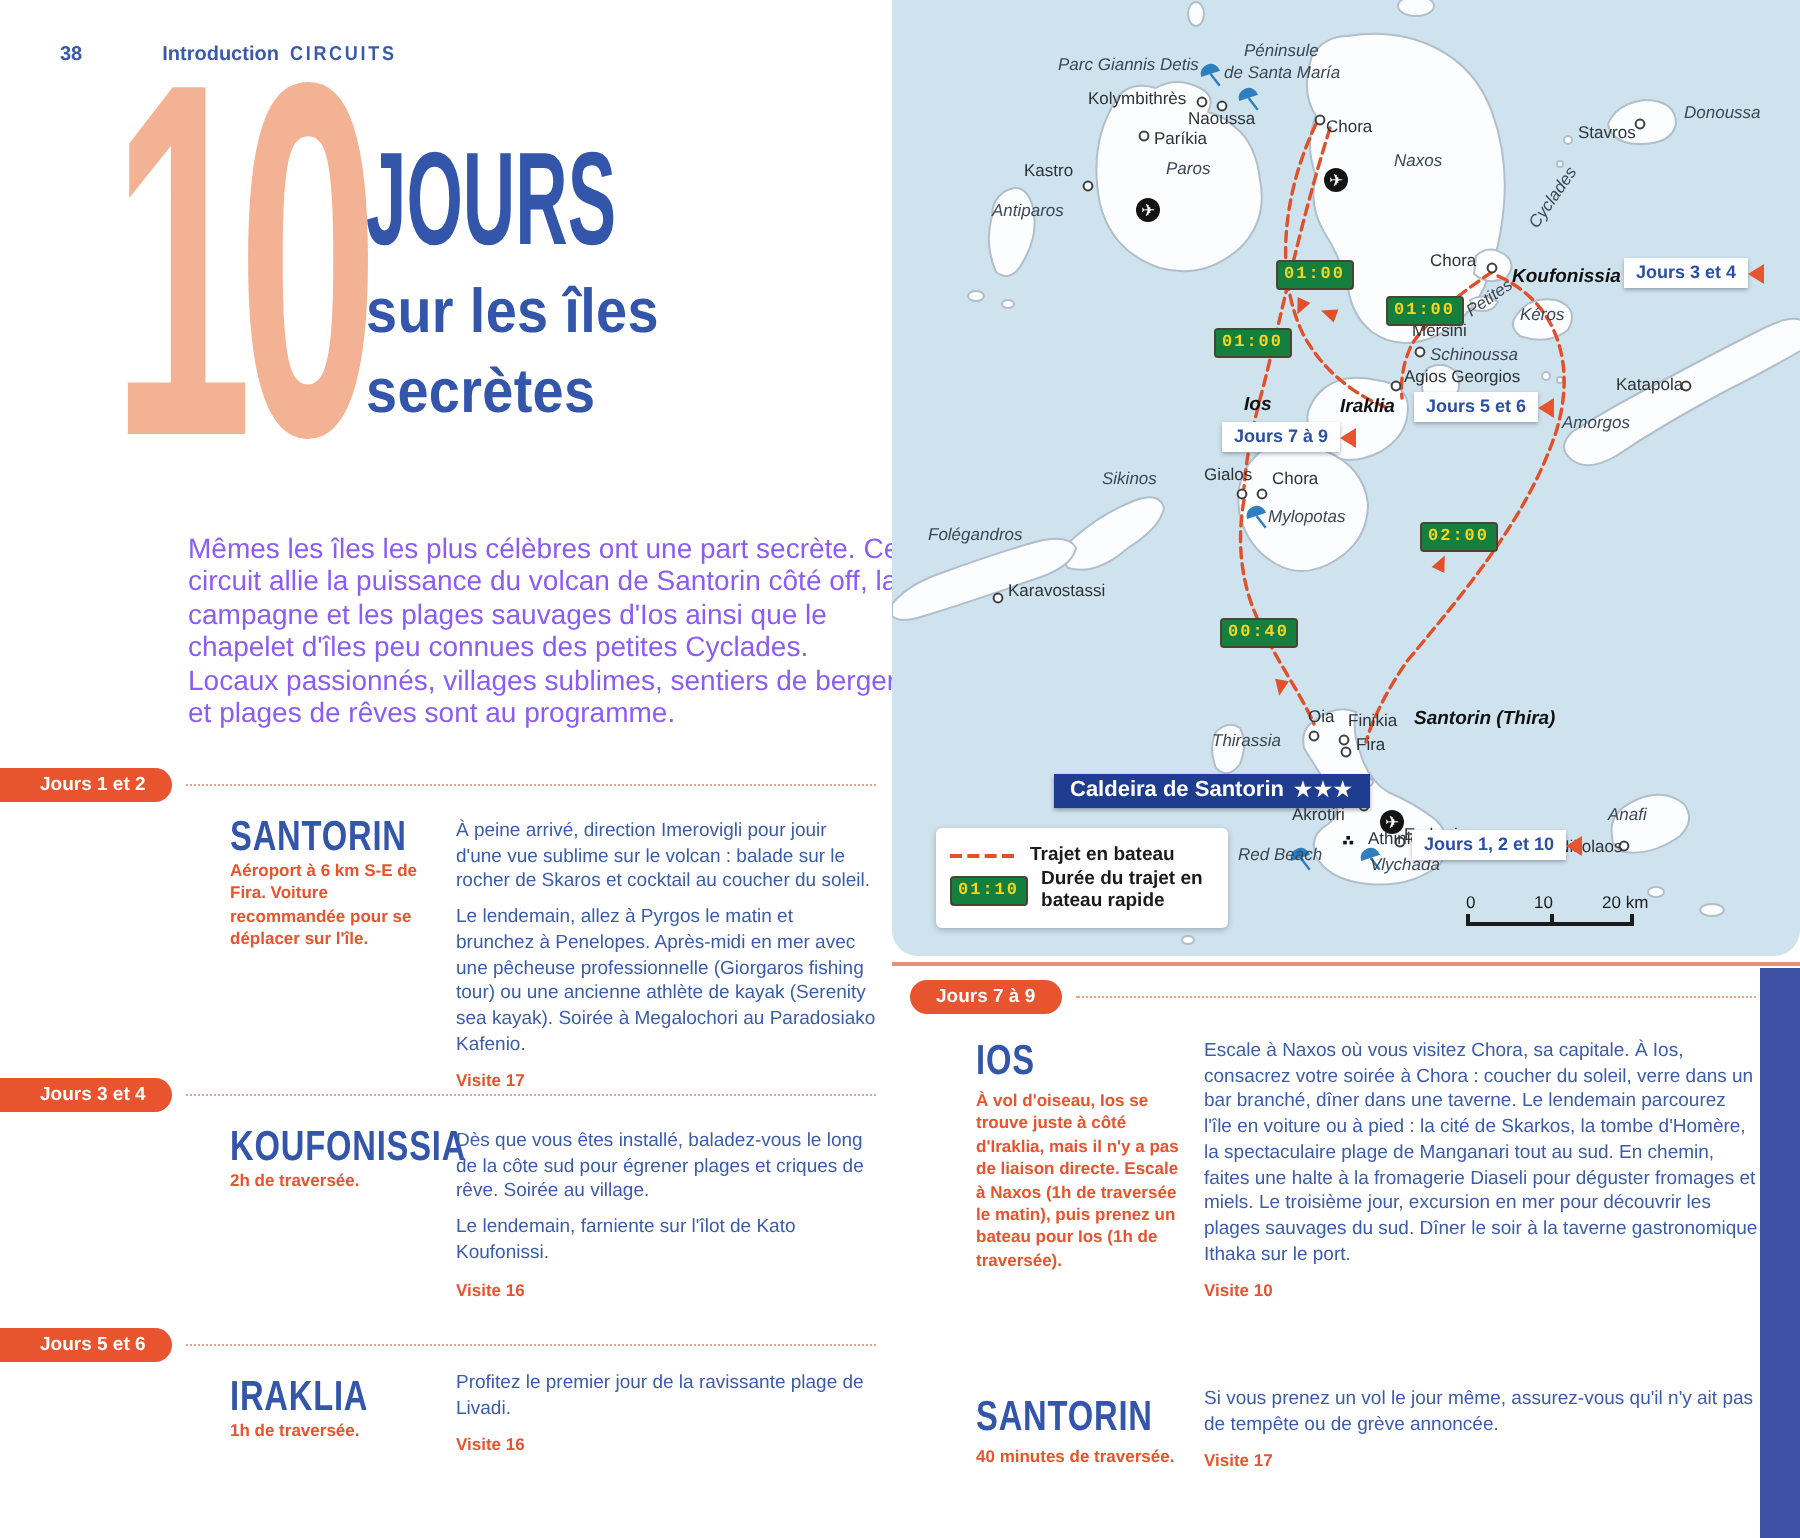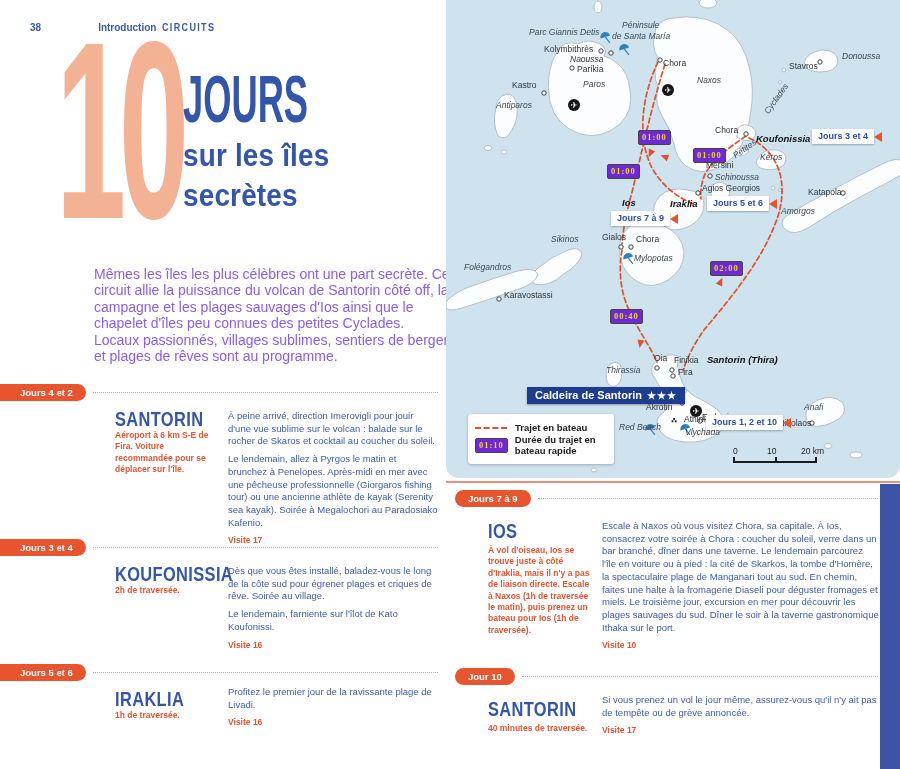--- a/index.html
+++ b/index.html
@@ -1,21 +1,21 @@
 <!DOCTYPE html>
 <html><head>
 <meta charset="utf-8">
 <style>
   html,body{margin:0;padding:0;}
   body{font-family:"Liberation Sans",sans-serif;background:#ffffff;}
   #page{position:relative;width:900px;height:769px;background:#ffffff;overflow:hidden;}
 
   
   .pg-head{position:absolute;left:30px;top:22px;font-size:10px;font-weight:bold;color:#3a5bac;}
-  .pg-num{margin-right:57px;}
+  .pg-num{margin-right:40px;}
   .pg-sec{margin-right:6px;}
   .pg-sub{letter-spacing:1.5px;display:inline-block;transform:scale(.9,1);transform-origin:left;}
 
   
   .hero-num{position:absolute;left:56px;top:5px;font-size:252px;line-height:1;font-weight:bold;
     color:#f4b294;letter-spacing:-14px;transform:scale(.5,1);transform-origin:left top;}
   .hero-title{position:absolute;left:183px;top:66px;font-size:66px;line-height:1;font-weight:bold;
     color:#3356ab;transform:scale(.55,1);transform-origin:left top;}
   .hero-sub{position:absolute;left:183px;top:136px;font-size:31px;line-height:40px;font-weight:bold;
     color:#3356ab;transform:scale(.9,1);transform-origin:left top;letter-spacing:.2px;}
@@ -43,21 +43,21 @@
   .visite{color:#e8542e;font-weight:bold;font-size:8.5px;}
 
   
   #map{position:absolute;left:446px;top:0;width:454px;height:478px;background:#cfe3ee;
     border-radius:0 0 13px 13px;overflow:hidden;}
   #map svg{position:absolute;left:0;top:0;}
   #map-overlay{position:absolute;left:0;top:0;width:100%;height:100%;}
   .map-label{position:absolute;font-size:8.5px;color:#2e3338;white-space:nowrap;transform-origin:left top;}
   .map-label.italic{font-style:italic;color:#3c4754;}
   .map-label.bold{font-weight:bold;font-style:italic;color:#101010;font-size:9.5px;}
-  .time-badge{position:absolute;background:#6d28d9;color:#f6d51e;font-family:Liberation Serif, serif;
+  .time-badge{position:absolute;background:#15803d;color:#f6d51e;font-family:Liberation Mono, monospace;
     font-weight:bold;font-size:8.5px;line-height:1;padding:2px 3px;border-radius:2px;letter-spacing:1px;
     border:1px solid #4a4433;white-space:nowrap;}
   .day-box{position:absolute;background:#fff;color:#2b4fa5;font-weight:bold;font-size:9px;line-height:1;
     padding:3px 6px;box-shadow:0 1px 2px rgba(40,40,60,.35);white-space:nowrap;display:flex;align-items:center;}
   .chev{position:absolute;right:-8px;top:50%;margin-top:-5px;width:0;height:0;
     border-top:5px solid transparent;border-bottom:5px solid transparent;border-right:8px solid #e8542e;}
   .caldeira{position:absolute;left:81px;top:387px;background:#1e3c90;color:#fff;font-weight:bold;
     font-size:11px;line-height:1;padding:3px 8px;box-shadow:0 1px 2px rgba(40,40,60,.4);white-space:nowrap;}
   .caldeira .stars{margin-left:5px;letter-spacing:1px;font-size:10px;}
   .legend{position:absolute;left:22px;top:414px;width:146px;background:#fff;border-radius:3px;
@@ -96,21 +96,21 @@
   <div class="hero-title">JOURS</div>
   <div class="hero-sub">
     <div>sur les îles</div>
     <div>secrètes</div>
   </div>
   <p class="intro"><span>Mêmes les îles les plus célèbres ont une part secrète. Ce circuit allie la puissance du volcan de Santorin côté off, la campagne et les plages sauvages d'Ios ainsi que le chapelet d'îles peu connues des petites Cyclades.</span><br>
   <span>Locaux passionnés, villages sublimes, sentiers de berger et plages de rêves sont au programme.</span></p>
 
   <section class="sec" style="top:384px">
     <div class="sec-head">
-      <span class="pill pill-left">Jours 4 et 2</span>
+      <span class="pill pill-left">Jours 1 et 2</span>
       <span class="dotline"></span>
     </div>
     <h3 class="sec-title">SANTORIN</h3>
     <p class="sec-note">Aéroport à 6 km S-E de Fira. Voiture recommandée pour se déplacer sur l'île.</p>
     <div class="sec-body">
       <p>À peine arrivé, direction Imerovigli pour jouir d'une vue sublime sur le volcan : balade sur le rocher de Skaros et cocktail au coucher du soleil.</p>
       <p>Le lendemain, allez à Pyrgos le matin et brunchez à Penelopes. Après-midi en mer avec une pêcheuse professionnelle (Giorgaros fishing tour) ou une ancienne athlète de kayak (Serenity sea kayak). Soirée à Megalochori au Paradosiako Kafenio.</p>
       <p class="visite">Visite 17</p>
     </div>
   </section>
@@ -149,24 +149,20 @@
     </div>
     <h3 class="sec-title">IOS</h3>
     <p class="sec-note">À vol d'oiseau, Ios se trouve juste à côté d'Iraklia, mais il n'y a pas de liaison directe. Escale à Naxos (1h de traversée le matin), puis prenez un bateau pour Ios (1h de traversée).</p>
     <div class="sec-body">
       <p>Escale à Naxos où vous visitez Chora, sa capitale. À Ios, consacrez votre soirée à Chora : coucher du soleil, verre dans un bar branché, dîner dans une taverne. Le lendemain parcourez l'île en voiture ou à pied : la cité de Skarkos, la tombe d'Homère, la spectaculaire plage de Manganari tout au sud. En chemin, faites une halte à la fromagerie Diaseli pour déguster fromages et miels. Le troisième jour, excursion en mer pour découvrir les plages sauvages du sud. Dîner le soir à la taverne gastronomique Ithaka sur le port.</p>
       <p class="visite">Visite 10</p>
     </div>
   </section>
 
   <section class="sec sec-right" style="top:668px">
-    <div class="sec-head">
-      <span class="pill">Jour 10</span>
-      <span class="dotline"></span>
-    </div>
     <h3 class="sec-title">SANTORIN</h3>
     <p class="sec-note">40 minutes de traversée.</p>
     <div class="sec-body" style="top:26px">
       <p>Si vous prenez un vol le jour même, assurez-vous qu'il n'y ait pas de tempête ou de grève annoncée.</p>
       <p class="visite">Visite 17</p>
     </div>
   </section>
 
   <div id="map">
     <svg width="454" height="478" viewBox="0 0 454 478">
@@ -301,21 +297,21 @@
           <span class="sc-l0">0</span>
           <span class="sc-l1">10</span>
           <span class="sc-l2">20 km</span>
         </div>
         <div class="sc-line"></div>
       </div>
     <span class="map-label italic" style="left: 83px; top: 27px;">Parc Giannis Detis</span>
         <span class="map-label italic" style="left: 176px; top: 20px;">Péninsule</span>
         <span class="map-label italic" style="left: 166px; top: 31px;">de Santa María</span>
         <span class="map-label town" style="left: 98px; top: 44px;">Kolymbithrès</span>
-        <span class="map-label town" style="left: 124px; top: 54px; font-style: italic;">Naoussa</span>
+        <span class="map-label town" style="left: 148px; top: 54px;">Naoussa</span>
         <span class="map-label town" style="left: 131px; top: 64px;">Paríkia</span>
         <span class="map-label town" style="left: 66px; top: 80px;">Kastro</span>
         <span class="map-label italic" style="left: 50px; top: 100px;">Antiparos</span>
         <span class="map-label italic" style="left: 137px; top: 79px;">Paros</span>
         <span class="map-label town" style="left: 217px; top: 58px;">Chora</span>
         <span class="map-label italic" style="left: 251px; top: 75px;">Naxos</span>
         <span class="map-label town" style="left: 343px; top: 61px;">Stavros</span>
         <span class="map-label italic" style="left: 396px; top: 51px;">Donoussa</span>
         <span class="map-label italic" style="left: 316px; top: 110px; transform: rotate(-55deg);">Cyclades</span>
         <span class="map-label italic" style="left: 285px; top: 152px; transform: rotate(-35deg);">Petites</span>

